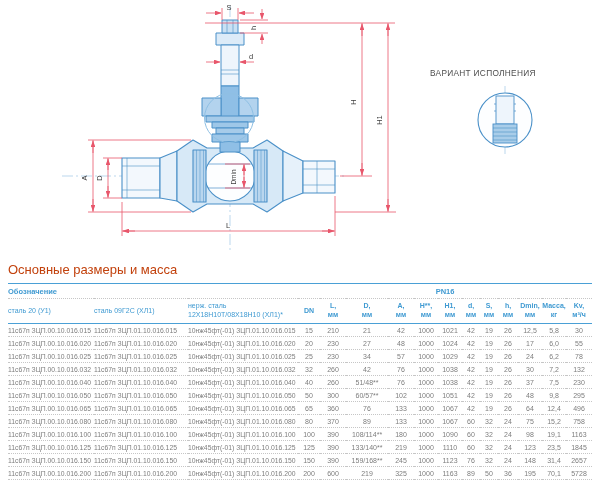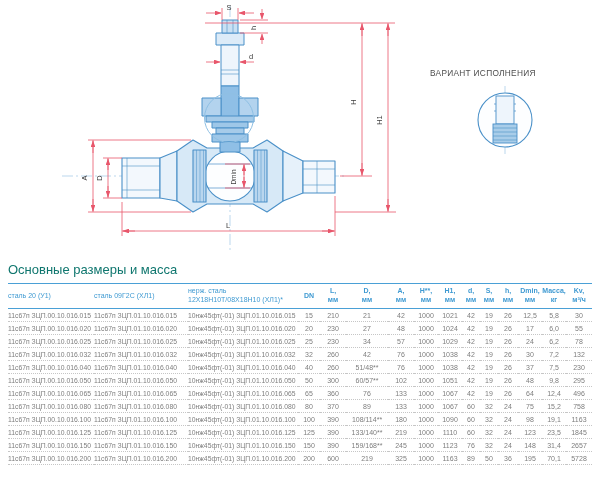--- a/index.html
+++ b/index.html
@@ -1,21 +1,21 @@
 <!DOCTYPE html>
 <html><head>
 <meta charset="utf-8">
 <style>
   html,body{margin:0;padding:0;}
   body{width:600px;height:497px;background:#ffffff;font-family:"Liberation Sans",sans-serif;overflow:hidden;}
   .drawing-area{position:relative;width:600px;height:258px;}
   .drawing-area svg{display:block;}
   svg text{font-family:"Liberation Sans",sans-serif;}
   .table-area{padding:0 8px;}
-  .table-title{font-size:13px;color:#0f766e;margin:4px 0 6px 0;font-weight:400;}
+  .table-title{font-size:13px;color:#c2410c;margin:4px 0 6px 0;font-weight:400;}
   table.dims{width:584px;border-collapse:collapse;table-layout:fixed;border-top:1px solid #4aa0d6;}
   thead th{color:#3f9ad2;vertical-align:middle;padding:0;}
   tr.grow th{font-size:7.5px;font-weight:bold;padding:3px 0 2px 0;border-bottom:1px dotted #c6c6c6;}
   th.g-desig{text-align:left;padding-left:4px;}
   th.g-pn{text-align:center;}
   th.math{font-size:7px;font-weight:normal;text-align:left;padding:2px 3px 3px 0;border-bottom:1px solid #4aa0d6;line-height:1.3;}
   th.dimh{font-size:7px;font-weight:bold;text-align:center;border-bottom:1px solid #4aa0d6;line-height:1.35;padding:2px 0 3px 0;}
   tbody td{font-size:7px;color:#7d7d7d;text-align:center;padding:3px 0 2px 0;border-bottom:1px dotted #c6c6c6;white-space:nowrap;overflow:hidden;}
   tbody td.desig{text-align:left;font-size:6.8px;}
 </style>
@@ -143,20 +143,24 @@
           <col style="width:24px">
           <col style="width:24px">
         <col style="width:18px">
           <col style="width:18px">
           <col style="width:20px">
         <col style="width:24px">
           <col style="width:24px">
           <col style="width:26px">
       </colgroup>
       <thead>
+        <tr class="grow">
+          <th class="g-desig" colspan="3">Обозначение</th>
+          <th class="g-pn" colspan="12">PN16</th>
+        </tr>
         <tr>
           <th class="math">сталь 20 (У1)</th>
           <th class="math">сталь 09Г2С (ХЛ1)</th>
           <th class="math">нерж. сталь 12Х18Н10Т/08Х18Н10 (ХЛ1)*</th>
 
         <th class="dimh">
               <div>DN</div>
             </th>
             <th class="dimh">
               <div>L,</div>

